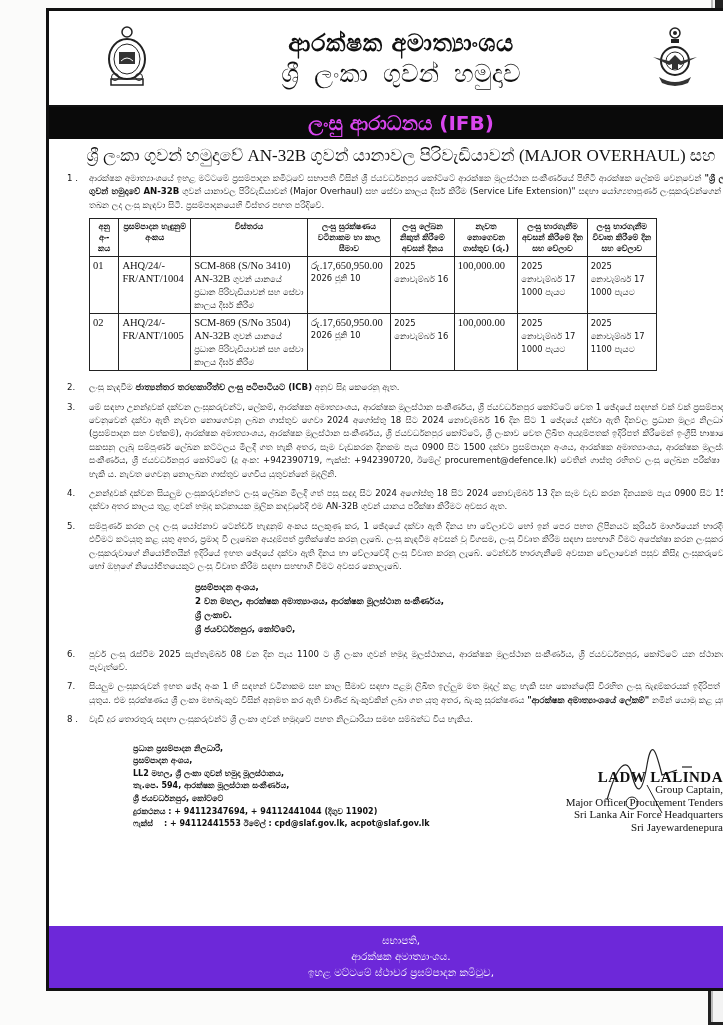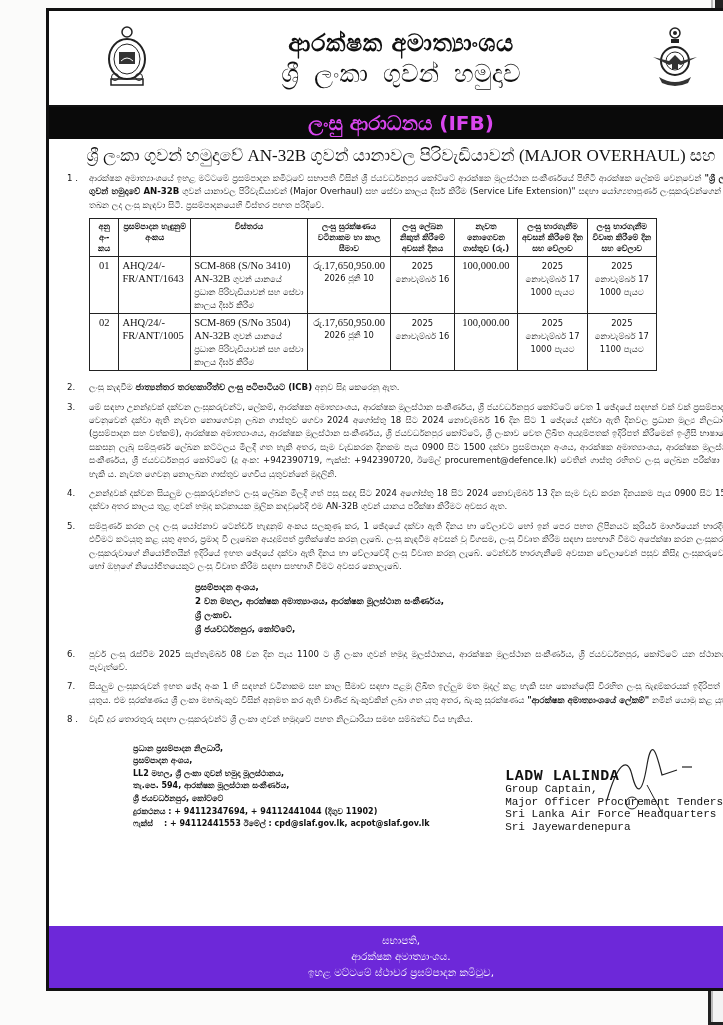--- a/index.html
+++ b/index.html
@@ -46,28 +46,28 @@
     .para { display: flex; margin-bottom: 6px; }
     .para .num { width: 22px; flex: 0 0 22px; text-align: left; padding-left: 0; }
     .para .txt { flex: 1; text-align: justify; }
     b { font-weight: bold; }
     table.ifb {
       border-collapse: collapse; margin: 6px 0 10px 22px; width: 568px; font-size: 8px;
     }
     table.ifb th, table.ifb td { border: 1.2px solid #222; padding: 2px 3px; vertical-align: top; }
     table.ifb th { font-weight: bold; line-height: 11px; font-size: 8px; }
     table.ifb td { font-family: "Liberation Serif", serif; font-size: 10.5px; line-height: 13px; }
-    table.ifb td.c { text-align: center; }
+    table.ifb td.c { text-align: left; }
     table.ifb td .si { font-family: "DejaVu Sans", sans-serif; font-size: 8.4px; line-height: 12px; }
     .address { margin: 4px 0 12px 128px; font-weight: bold; line-height: 14px; }
     .signoff { position: relative; height: 120px; margin-top: 16px; }
     .contact { position: absolute; left: 66px; top: 0; font-size: 8px; line-height: 12.6px; font-weight: bold; }
     .contact .row { white-space: nowrap; }
     .sig {
-      position: absolute; right: 14px; top: 28px; text-align: left; font-family: Liberation Mono, monospace;
+      position: absolute; right: 14px; top: 28px; text-align: right; font-family: Liberation Serif, serif;
       font-size: 11px; line-height: 12.5px;
     }
     .sig .name { font-size: 15px; font-weight: bold; letter-spacing: 0.5px; }
     .sig-scribble { position: absolute; right: 40px; top: 2px; width: 110px; height: 70px; }
     .stamp-tag {
       position: absolute; right: 2px; top: 56px; writing-mode: vertical-rl; transform: rotate(180deg);
       font-size: 6px; font-weight: bold; letter-spacing: 0.5px;
     }
     .footer {
       position: absolute; left: 0; right: 0; bottom: 0; height: 62px; background: #6d28d9; color: #fff;
@@ -132,21 +132,21 @@
           <th style="width:78px">ලංසු සුරක්ෂණය වටිනාකම හා කාල සීමාව</th>
           <th style="width:62px">ලංසු ලේඛන නිකුත් කිරීමේ අවසන් දිනය</th>
           <th style="width:60px">නැවත නොගෙවන ගාස්තුව (රු.)</th>
           <th style="width:70px">ලංසු භාරගැනීම අවසන් කිරීමේ දින සහ වේලාව</th>
           <th style="width:70px">ලංසු භාරගැනීම විවෘත කිරීමේ දින සහ වේලාව</th>
         </tr>
       </thead>
       <tbody>
         <tr>
           <td class="c">01</td>
-          <td>AHQ/24/-FR/ANT/1643</td>
+          <td>AHQ/24/-FR/ANT/1004</td>
           <td><span>SCM-868 (S/No 3410) AN-32B</span> <span class="si">ගුවන් යානයේ ප්‍රධාන පිරිවැඩියාවන් සහ සේවා කාලය දීර්ඝ කිරීම</span></td>
           <td class="c">
               <div>රු.17,650,950.00</div>
               <div class="si">2026 ජූනි 10</div>
             </td>
           <td class="c"><span class="si">2025 නොවැම්බර් 16</span></td>
           <td class="c">100,000.00</td>
           <td class="c"><span class="si">2025 නොවැම්බර් 17 1000 පැයට</span></td>
           <td class="c"><span class="si">2025 නොවැම්බර් 17 1000 පැයට</span></td>
         </tr>

